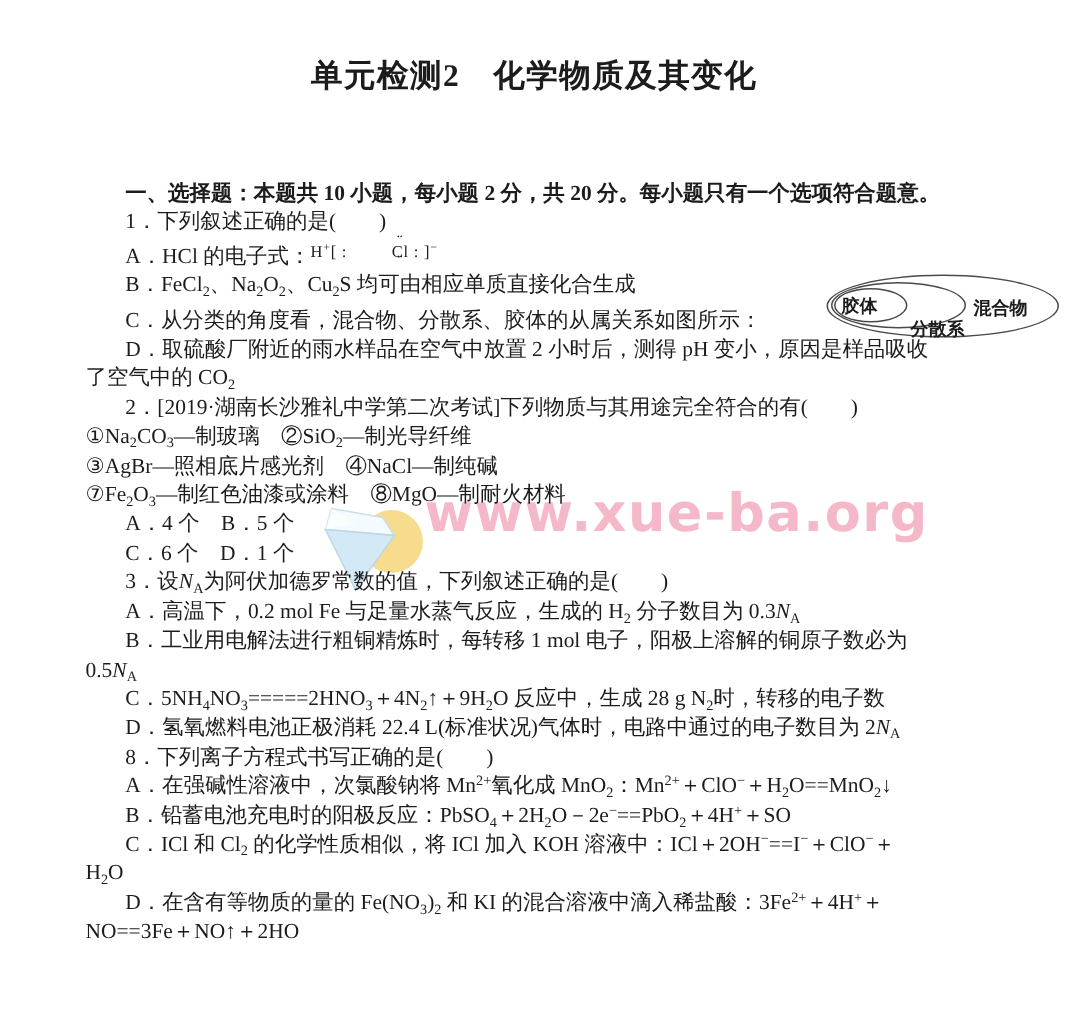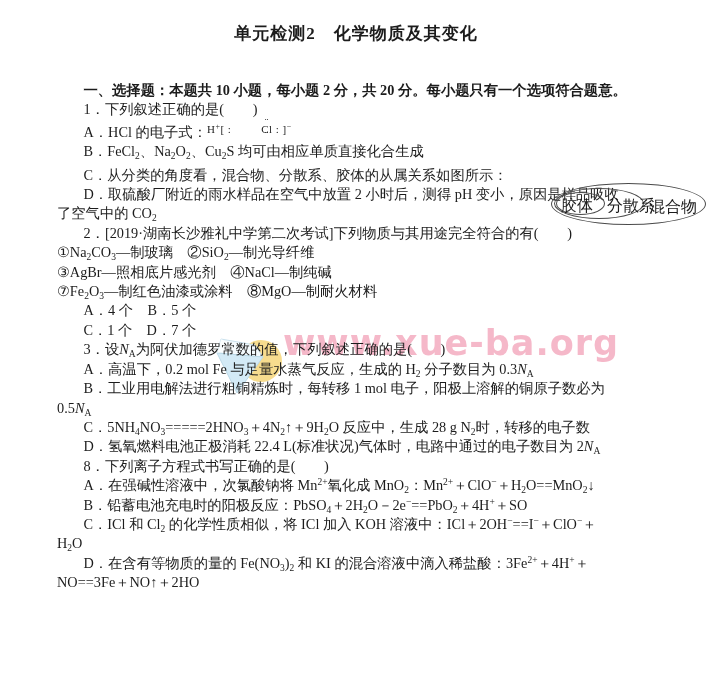--- a/index.html
+++ b/index.html
@@ -3,22 +3,22 @@
 <meta charset="utf-8">
 <style>
   html,body{margin:0;padding:0;}
   body{
     width:712px;height:689px;background:#ffffff;
     font-family:"Liberation Serif","DejaVu Serif",serif;
     color:#1c1c1c;position:relative;overflow:hidden;
   }
   .page{position:relative;width:712px;height:689px;overflow:hidden;}
   .doc-title{
-    padding-top:22px;margin:0 0 36px 0;text-align:center;
-    font-size:17px;font-weight:bold;letter-spacing:1px;
+    padding-top:36px;margin:0 0 56px 0;text-align:center;
+    font-size:21px;font-weight:bold;letter-spacing:1px;
   }
   .body-text{
     position:relative;z-index:1;
     padding:0 55px 0 57px;
     font-size:14.3px;line-height:19.4px;
   }
   .line{white-space:nowrap;}
   .line.indent{text-indent:1.85em;}
   .line.bold{font-weight:bold;}
   .line sub{font-size:9.5px;vertical-align:-3px;line-height:0;}
@@ -29,23 +29,23 @@
   .elec sup{font-size:8px;vertical-align:4px;}
   .cl-dots{position:relative;display:inline-block;}
   .cl-dots::before{content:"\00A8";position:absolute;left:50%;transform:translateX(-50%);top:-0.62em;}
   .cl-dots::after{content:"\00A8";position:absolute;left:50%;transform:translateX(-50%);bottom:-0.55em;}
   
   .venn{position:absolute;left:551px;top:183px;width:156px;height:42px;z-index:2;}
   .venn .ell{position:absolute;border:1.2px solid #4a4a4a;border-radius:50%;background:transparent;}
   .venn .outer{left:0;top:0;width:153px;height:40px;}
   .venn .middle{left:3px;top:5px;width:88px;height:29px;}
   .venn .inner{left:5px;top:9px;width:47px;height:21px;}
-  .venn .vlabel{position:absolute;font-size:16px;font-weight:normal;white-space:nowrap;}
+  .venn .vlabel{position:absolute;font-size:12px;font-weight:bold;white-space:nowrap;}
   .venn .l-colloid{left:10px;top:13px;}
-  .venn .l-dispersion{left:56px;top:13px;}
+  .venn .l-dispersion{left:56px;top:28px;}
   .venn .l-mixture{left:98px;top:14px;}
   
   .watermark{
     position:absolute;left:283px;top:323px;z-index:0;
     font-family:"DejaVu Sans","Liberation Sans",sans-serif;
     font-size:35px;font-weight:bold;letter-spacing:1px;
     opacity:0.55;white-space:nowrap;
   }
   .gem{position:absolute;left:203px;top:331px;z-index:0;opacity:0.8;}
 </style>
@@ -80,21 +80,21 @@
       <div class="line indent">A．HCl 的电子式：<span class="elec">H<sup>+</sup>[ : <span class="cl-dots">Cl</span> : ]<sup>−</sup></span></div>
       <div class="line indent">B．FeCl<sub>2</sub>、Na<sub>2</sub>O<sub>2</sub>、Cu<sub>2</sub>S 均可由相应单质直接化合生成</div>
       <div class="line indent" style="margin-top: 4px;">C．从分类的角度看，混合物、分散系、胶体的从属关系如图所示：</div>
       <div class="line indent">D．取硫酸厂附近的雨水样品在空气中放置 2 小时后，测得 pH 变小，原因是样品吸收</div>
       <div class="line">了空气中的 CO<sub>2</sub></div>
       <div class="line indent">2．[2019·湖南长沙雅礼中学第二次考试]下列物质与其用途完全符合的有(　　)</div>
       <div class="line">①Na<sub>2</sub>CO<sub>3</sub>—制玻璃　②SiO<sub>2</sub>—制光导纤维</div>
       <div class="line">③AgBr—照相底片感光剂　④NaCl—制纯碱</div>
       <div class="line">⑦Fe<sub>2</sub>O<sub>3</sub>—制红色油漆或涂料　⑧MgO—制耐火材料</div>
       <div class="line indent" style="">A．4 个　B．5 个</div>
-      <div class="line indent">C．1 个　D．7 个</div>
+      <div class="line indent">C．6 个　D．1 个</div>
       <div class="line indent">3．设<i>N</i><sub>A</sub>为阿伏加德罗常数的值，下列叙述正确的是(　　)</div>
       <div class="line indent">A．高温下，0.2 mol Fe 与足量水蒸气反应，生成的 H<sub>2</sub> 分子数目为 0.3<i>N</i><sub>A</sub></div>
       <div class="line indent">B．工业用电解法进行粗铜精炼时，每转移 1 mol 电子，阳极上溶解的铜原子数必为</div>
       <div class="line">0.5<i>N</i><sub>A</sub></div>
       <div class="line indent">C．5NH<sub>4</sub>NO<sub>3</sub>=====2HNO<sub>3</sub>＋4N<sub>2</sub>↑＋9H<sub>2</sub>O 反应中，生成 28 g N<sub>2</sub>时，转移的电子数</div>
       <div class="line indent">D．氢氧燃料电池正极消耗 22.4 L(标准状况)气体时，电路中通过的电子数目为 2<i>N</i><sub>A</sub></div>
       <div class="line indent">8．下列离子方程式书写正确的是(　　)</div>
       <div class="line indent">A．在强碱性溶液中，次氯酸钠将 Mn<sup>2+</sup>氧化成 MnO<sub>2</sub>：Mn<sup>2+</sup>＋ClO<sup>−</sup>＋H<sub>2</sub>O==MnO<sub>2</sub>↓</div>
       <div class="line indent">B．铅蓄电池充电时的阳极反应：PbSO<sub>4</sub>＋2H<sub>2</sub>O－2e<sup>−</sup>==PbO<sub>2</sub>＋4H<sup>+</sup>＋SO</div>
       <div class="line indent">C．ICl 和 Cl<sub>2</sub> 的化学性质相似，将 ICl 加入 KOH 溶液中：ICl＋2OH<sup>−</sup>==I<sup>−</sup>＋ClO<sup>−</sup>＋</div>

